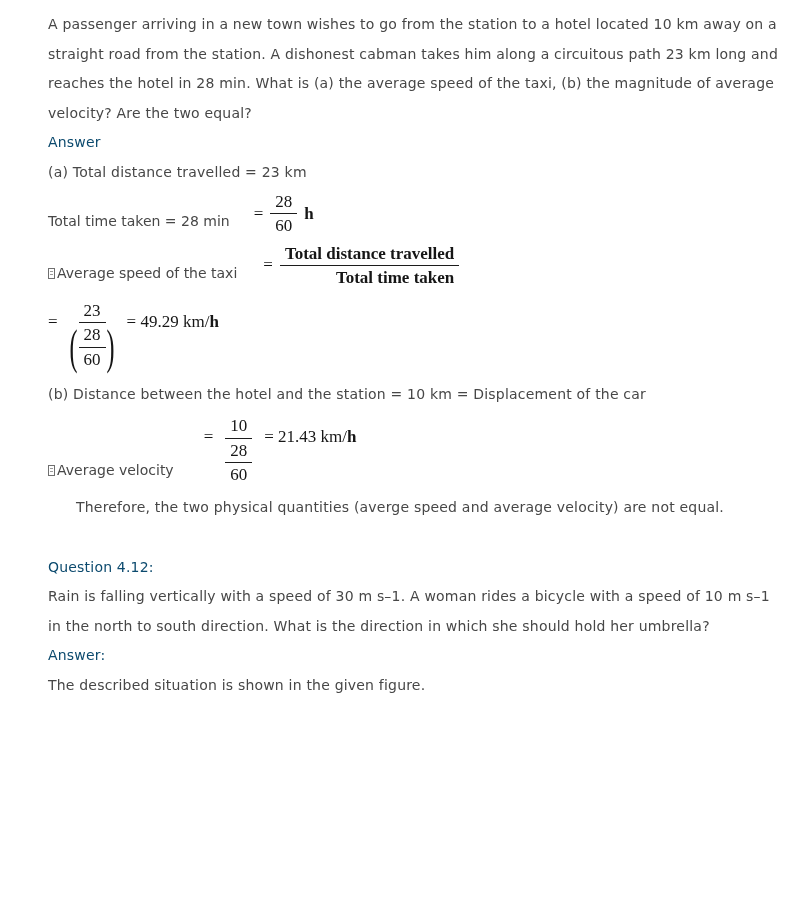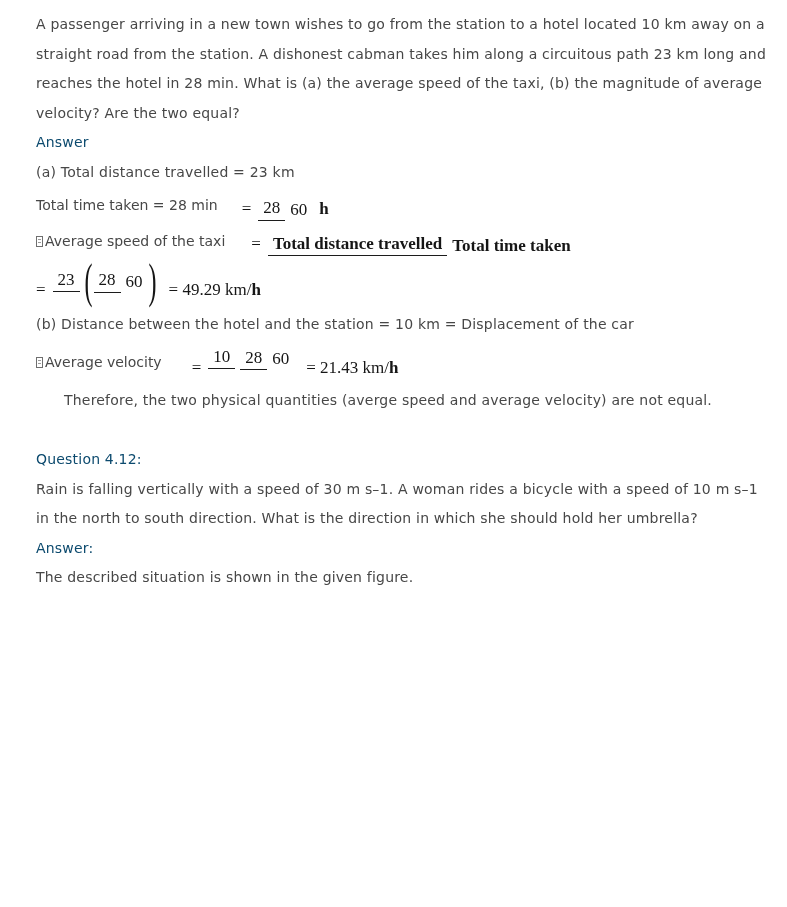--- a/index.html
+++ b/index.html
@@ -8,21 +8,21 @@
     width: 787px;
     height: 907px;
     overflow: hidden;
     font-family: "DejaVu Sans", "Liberation Sans", sans-serif;
     font-size: 14px;
     color: #474747;
   }
   .page {
     width: 787px;
     height: 661px;
-    padding: 10px 20px 0 36px;
+    padding: 10px 20px 0 48px;
   }
   .content { width: 733px; }
   .para {
     line-height: 29.5px;
     letter-spacing: 0.2px;
   }
   .muted { color: #0c4a6e; }
 
   
   .row {
@@ -50,21 +50,21 @@
     align-items: center;
     gap: 7px;
     font-family: "Liberation Serif", "DejaVu Serif", serif;
     font-size: 17px;
     color: #161616;
     white-space: nowrap;
   }
   .eq .semi { font-weight: 600; align-items: flex-end; }
   .frac {
     display: inline-flex;
-    flex-direction: row;
+    flex-direction: column;
     align-items: center;
     text-align: center;
     line-height: 1.25;
   }
   .frac > .num { border-bottom: 1px solid #1c1c1c; padding: 0 5px 1px; }
   .frac > .den { padding: 1px 5px 0; }
   .frac > .den.denrow {
     display: inline-flex;
     flex-direction: row;
     align-items: center;

